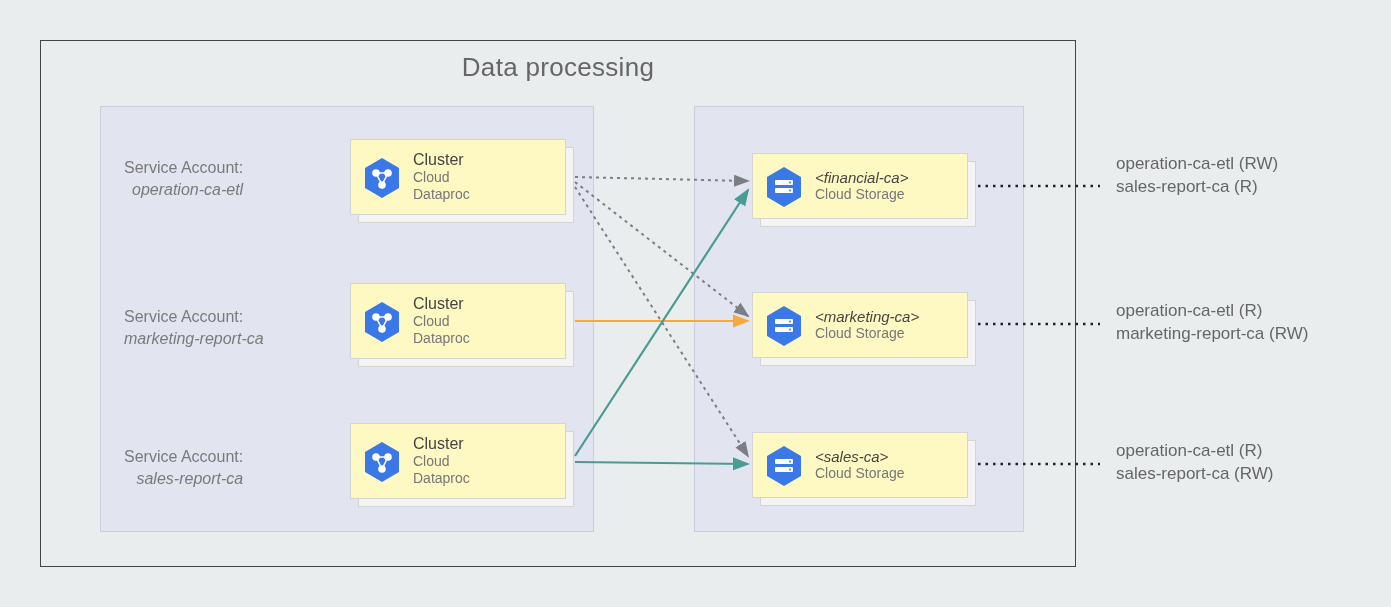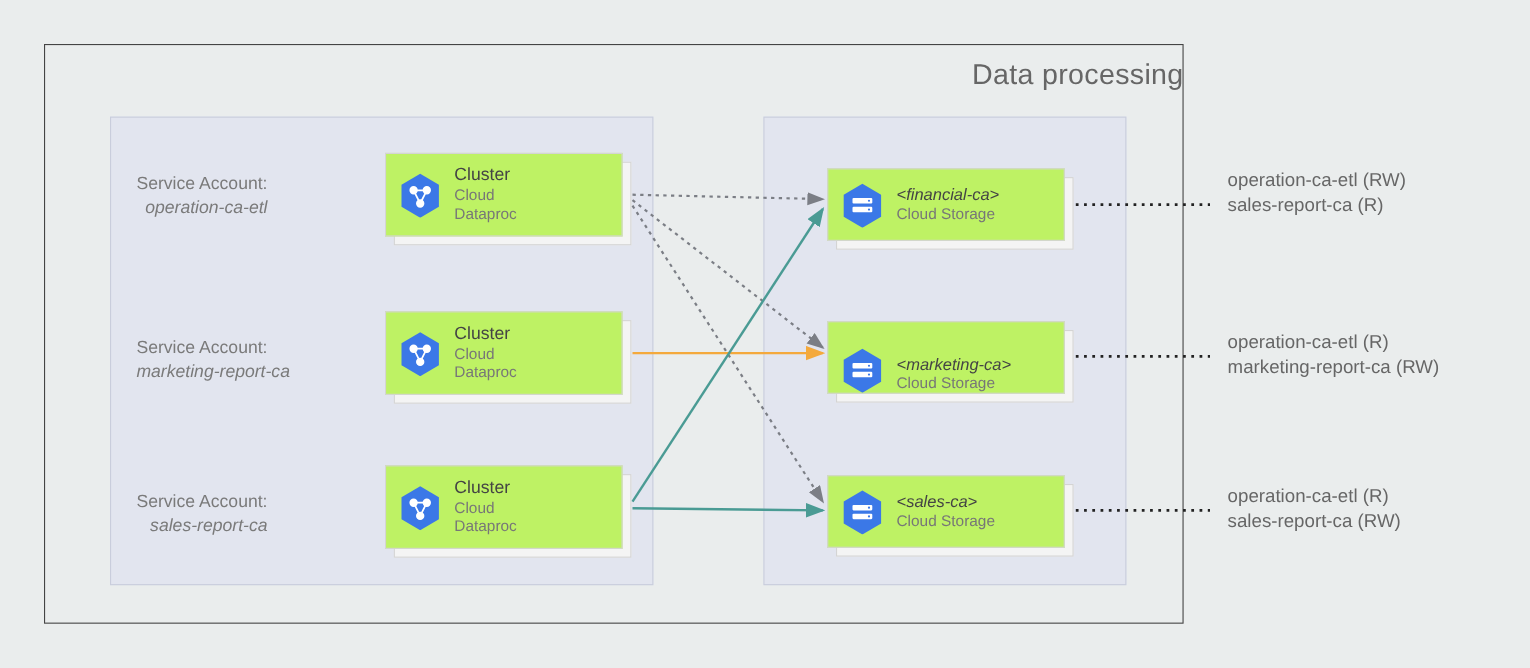--- a/index.html
+++ b/index.html
@@ -19,21 +19,21 @@
     width: 1036px;
     height: 527px;
     border: 1px solid #444;
     box-sizing: border-box;
   }
   .title {
     position: absolute;
     left: 40px;
     top: 52px;
     width: 1036px;
-    text-align: right;
+    text-align: center;
     font-size: 26px;
     color: #666;
     letter-spacing: 0.3px;
   }
   .panel {
     position: absolute;
     background: #e2e5ef;
     border: 1px solid #c9cddc;
     box-sizing: border-box;
   }
@@ -57,21 +57,21 @@
   }
   .sa-label .name { font-style: italic; text-align: right; }
   .card-shadow {
     position: absolute;
     background: #f4f4f4;
     border: 1px solid #d4d4d4;
     box-sizing: border-box;
   }
   .card {
     position: absolute;
-    background: #bef264;
+    background: #fef9c3;
     border: 1px solid #d4d4d4;
     box-sizing: border-box;
     display: flex;
     align-items: center;
     padding: 0 10px;
   }
   .card .iconwrap {
     width: 42px; height: 42px;
     margin-right: 10px;
     position: relative;
@@ -186,21 +186,21 @@
   <span class="iconwrap"><svg width="42" height="42">
         <use href="#storage-icon"></use>
       </svg></span>
   <div>
     <div class="line1">&lt;financial-ca&gt;</div>
     <div class="subline">Cloud Storage</div>
   </div>
 </div>
 
 <div class="card-shadow" style="left:760px; top:300px; width:216px; height:66px;"></div>
-<div class="card storage" style="left:752px; top:292px; width:216px; height:66px;align-items:flex-end;">
+<div class="card storage" style="left:752px; top:292px; width:216px; height:66px;">
   <span class="iconwrap"><svg width="42" height="42">
         <use href="#storage-icon"></use>
       </svg></span>
   <div>
     <div class="line1">&lt;marketing-ca&gt;</div>
     <div class="subline">Cloud Storage</div>
   </div>
 </div>
 
 <div class="card-shadow" style="left:760px; top:440px; width:216px; height:66px;"></div>

